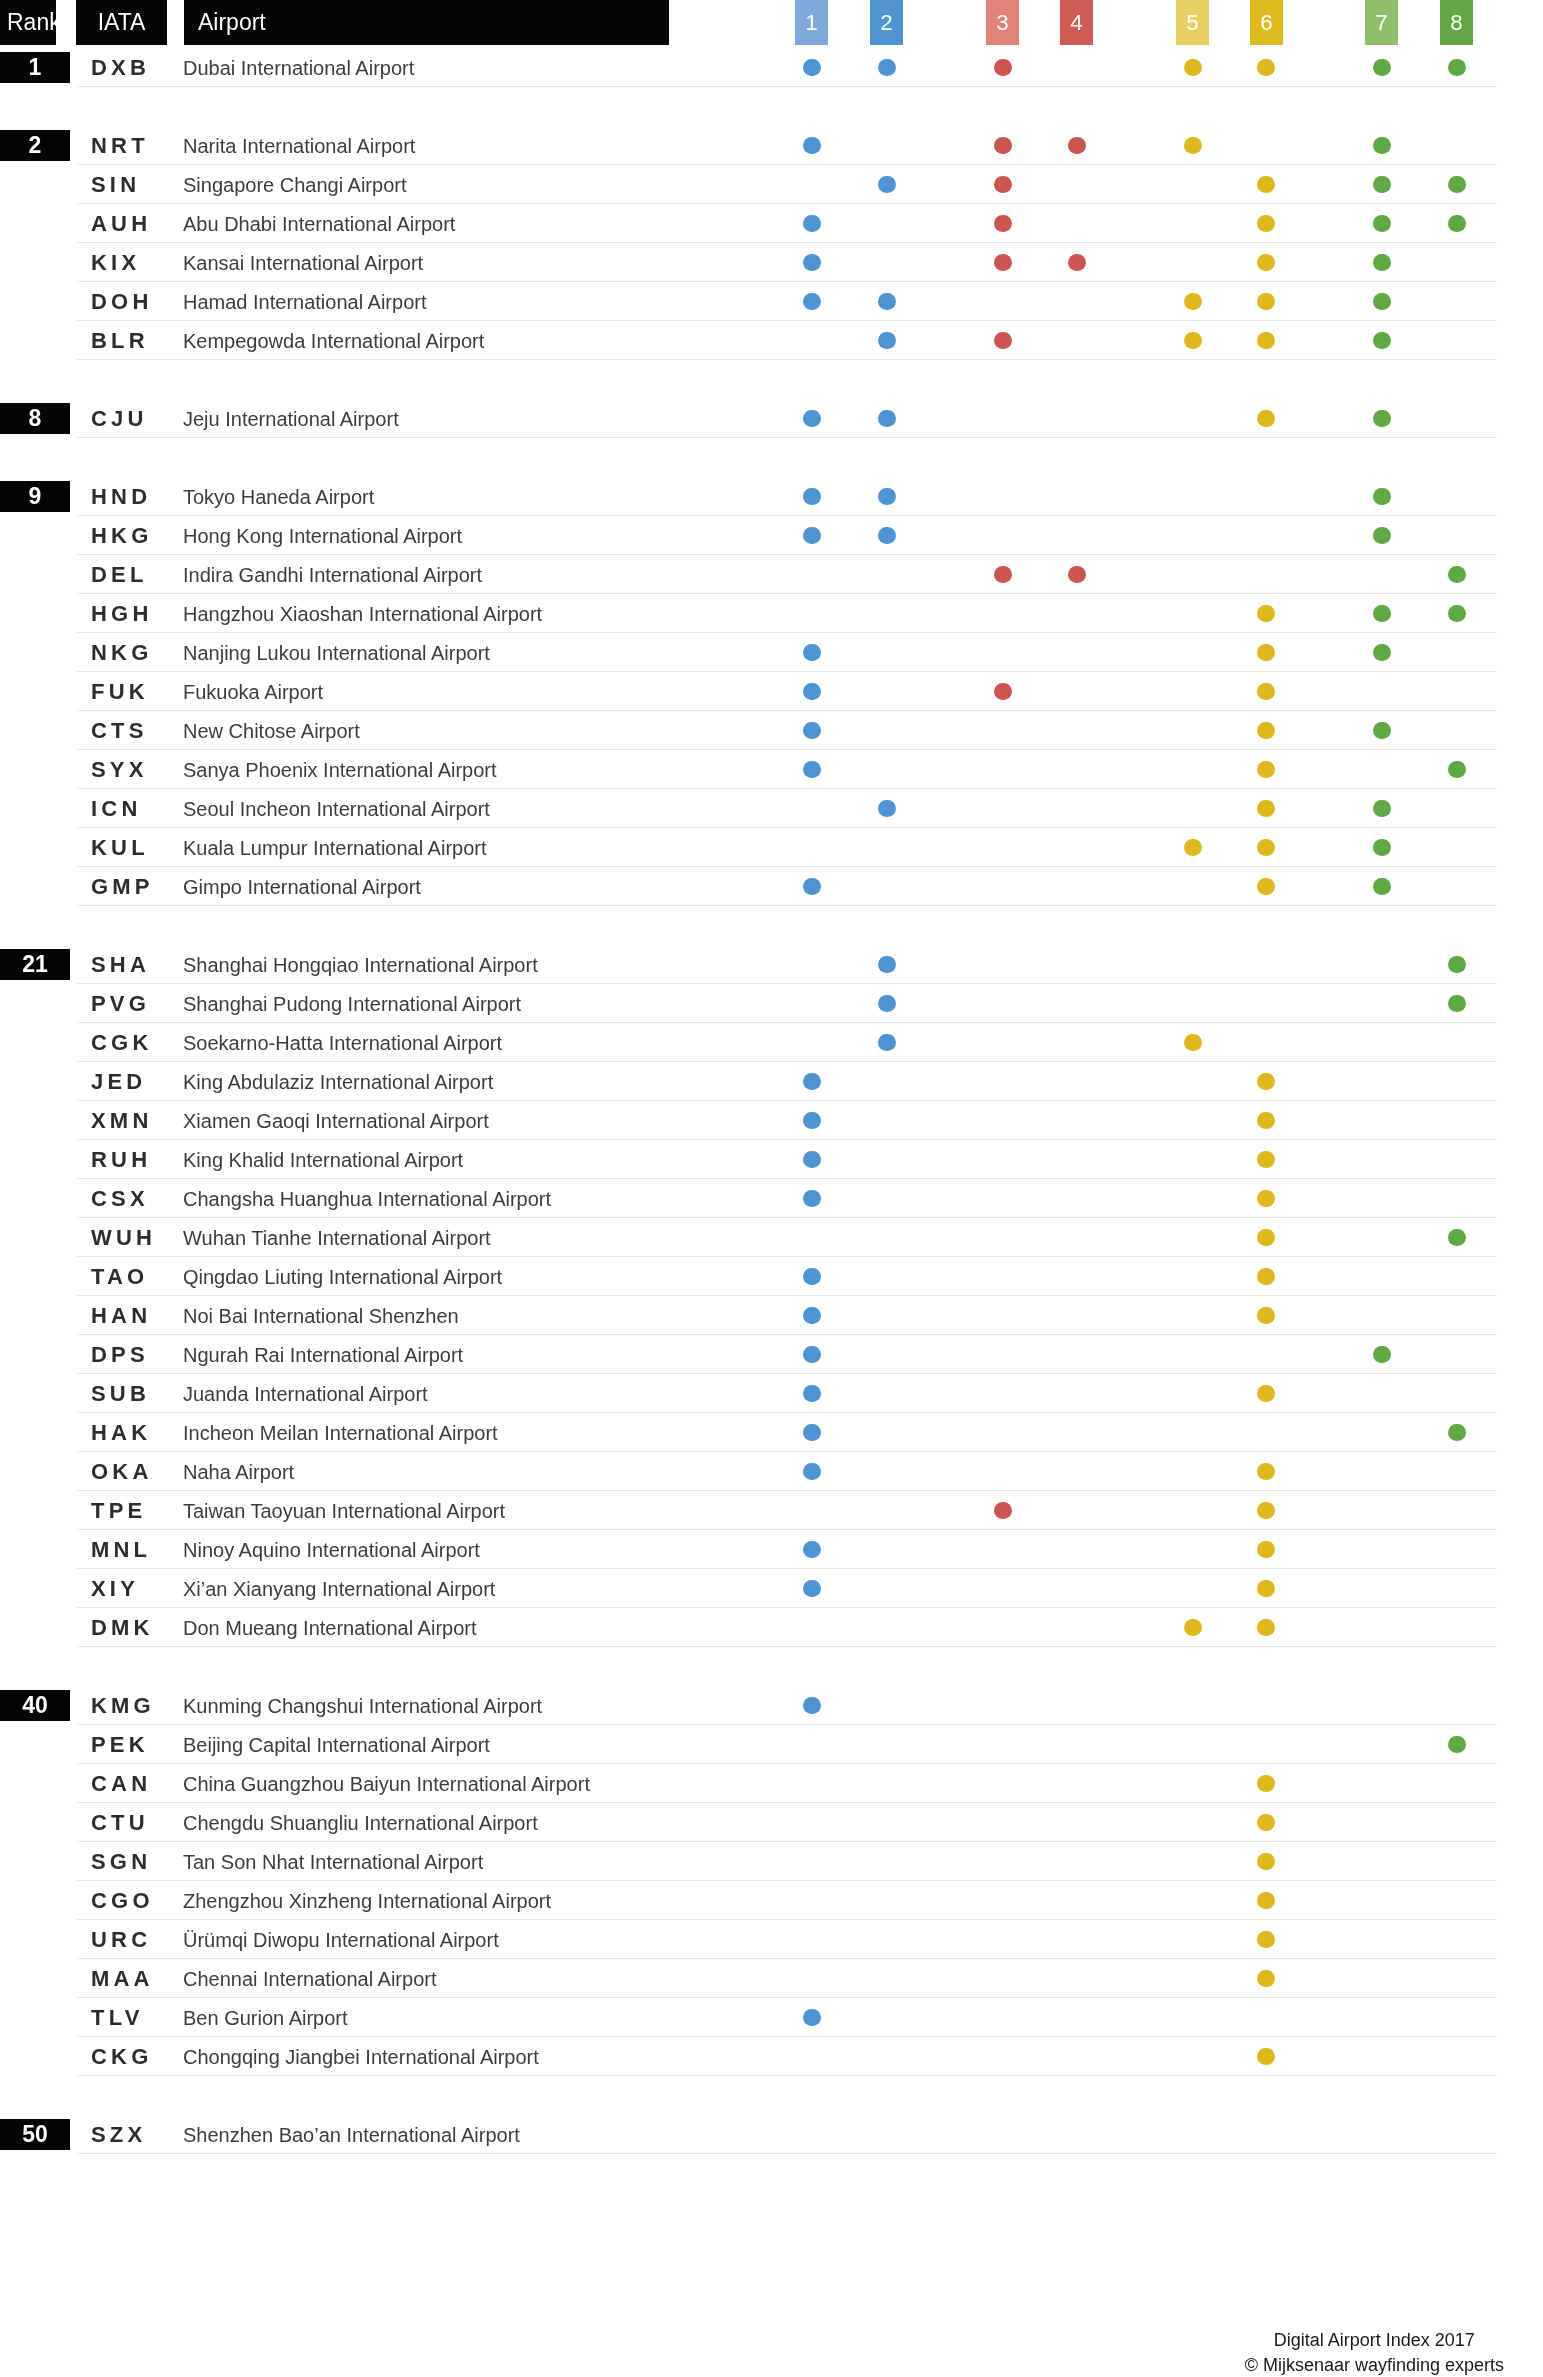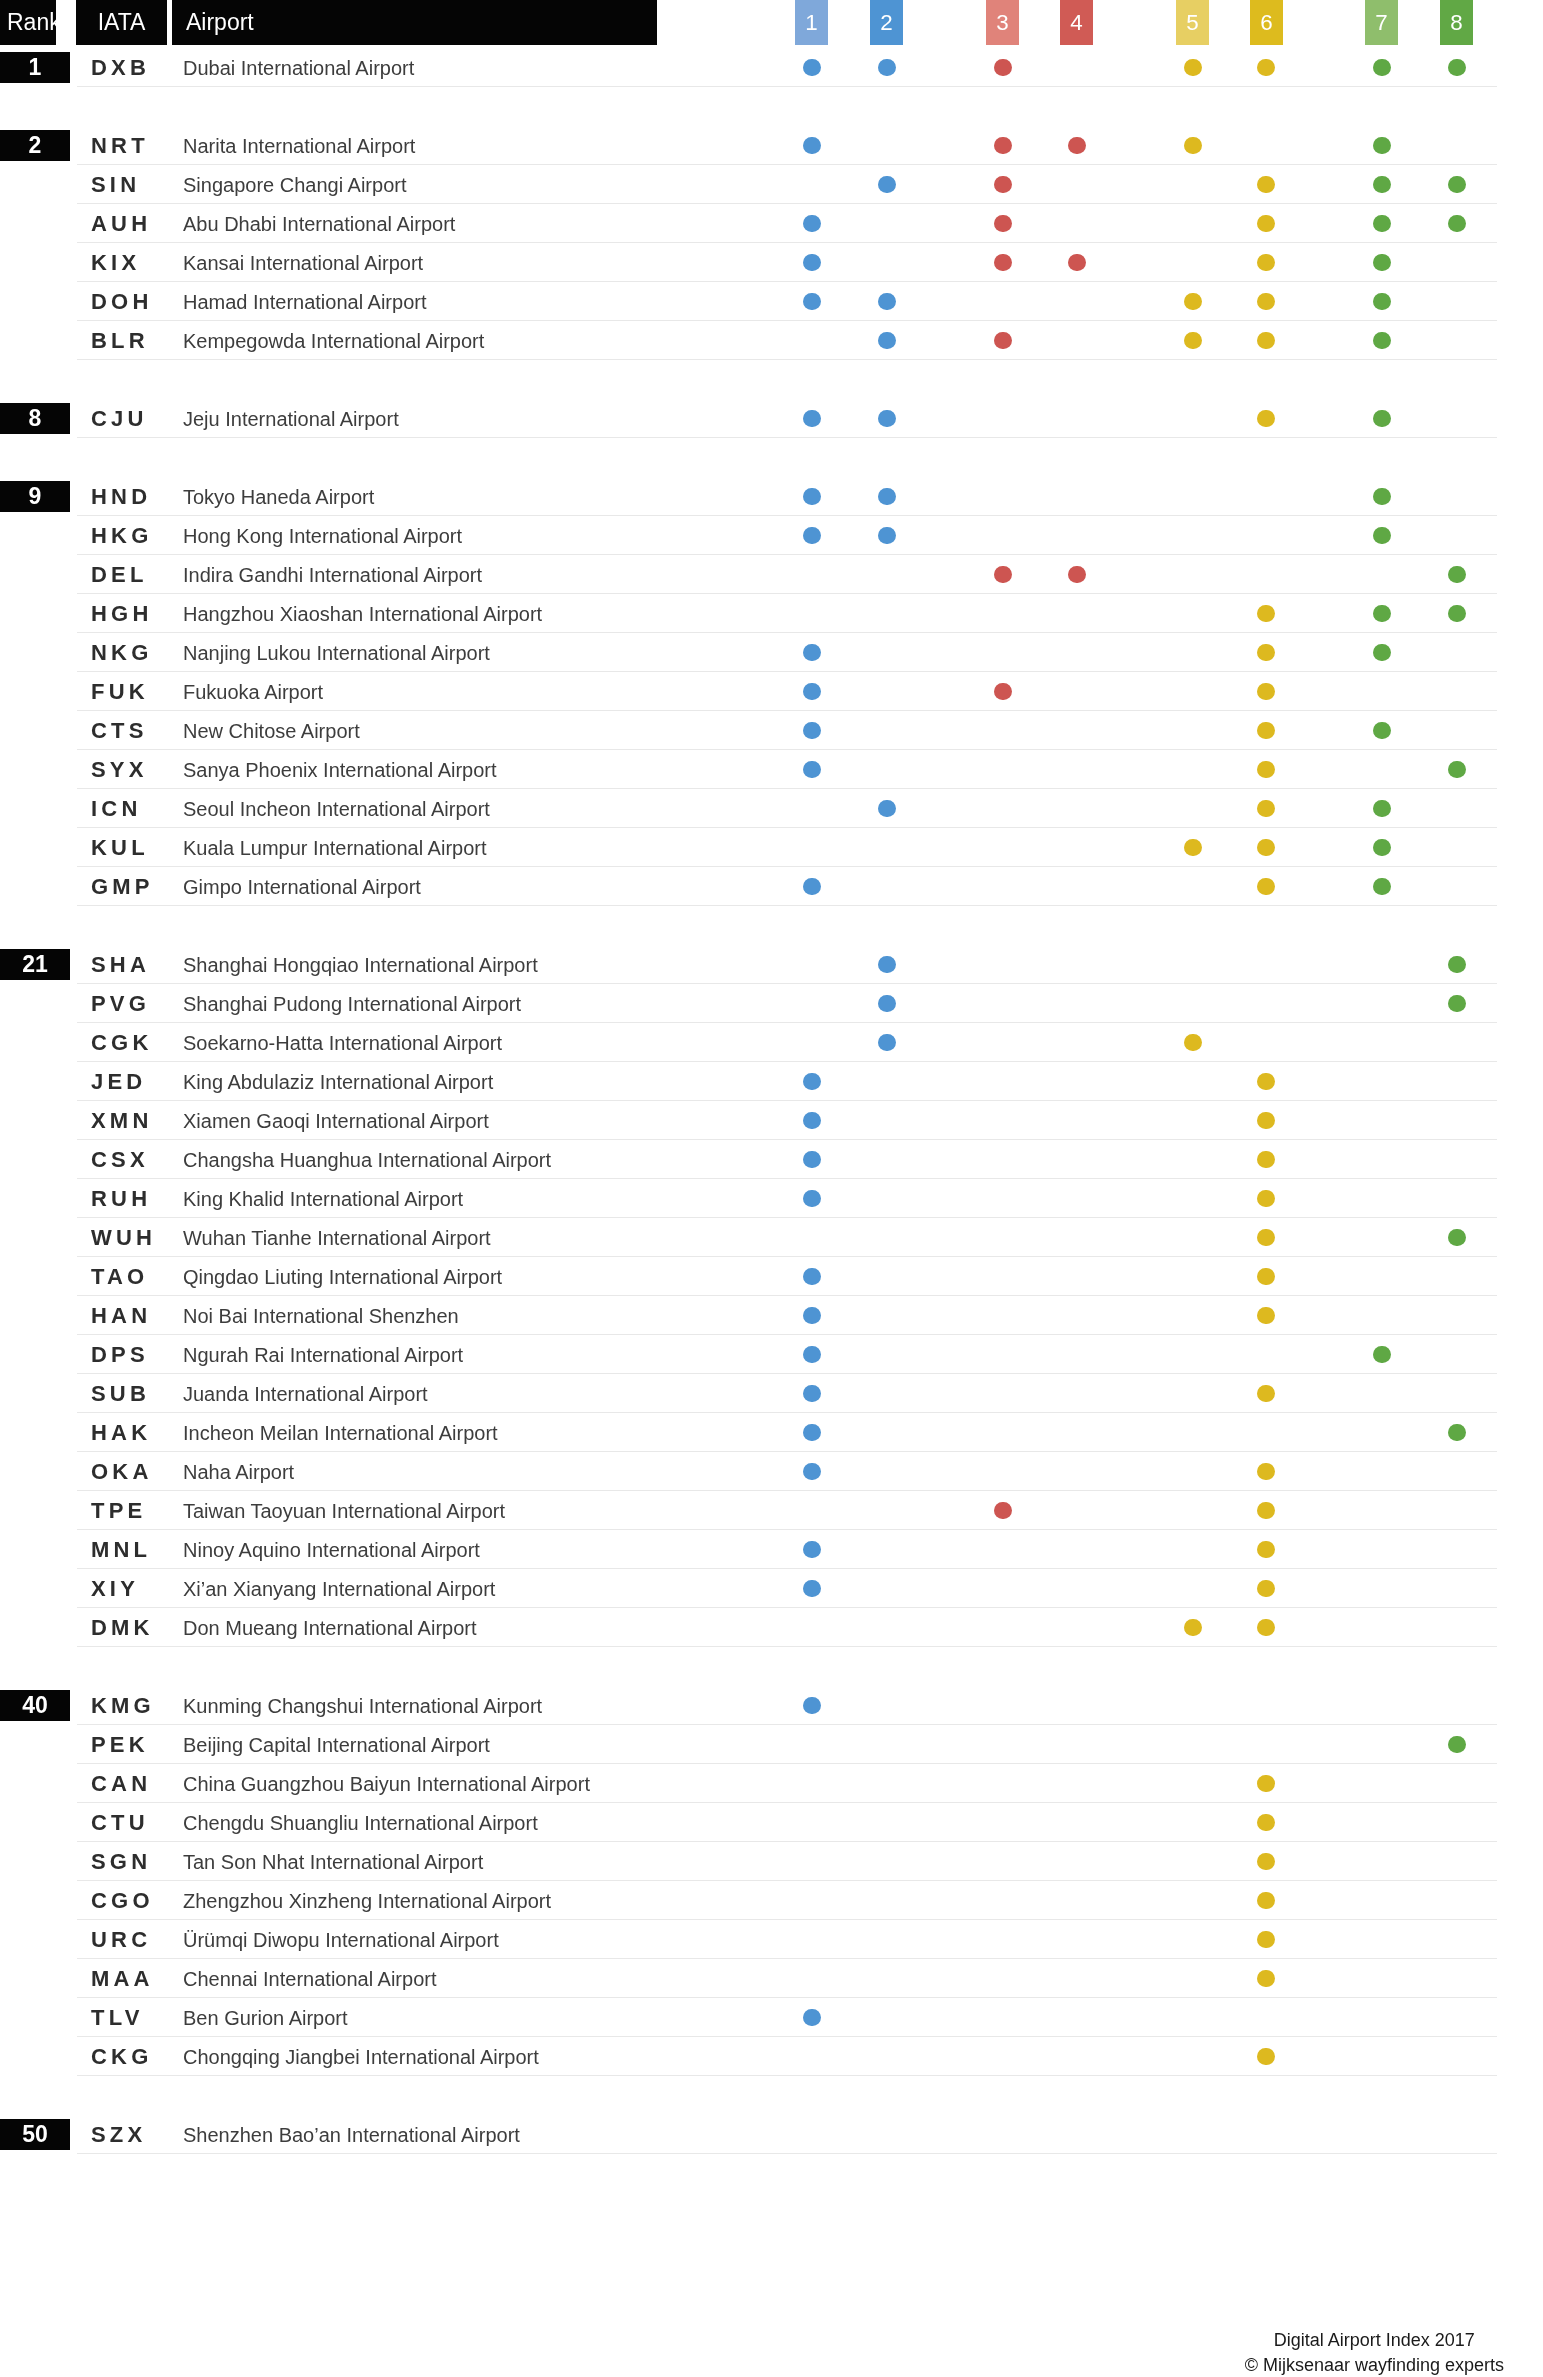--- a/index.html
+++ b/index.html
@@ -5,21 +5,21 @@
   html,body{margin:0;padding:0;background:#ffffff;}
   body{width:1544px;height:2377px;position:relative;overflow:hidden;
        font-family:"Liberation Sans",sans-serif;}
   .page{position:absolute;inset:0;}
 
   
   .hbox{position:absolute;top:0;height:45px;background:#050505;color:#ffffff;
         font-size:23px;display:flex;align-items:center;box-sizing:border-box;}
   .rank-h{left:0;width:56px;padding-left:7px;}
   .iata-h{left:76px;width:91px;justify-content:center;}
-  .airport-h{left:172px;width:485px;padding-left:14px;}
+  .airport-h{left:184px;width:485px;padding-left:14px;}
 
   .colhead{position:absolute;top:0;width:33px;height:45px;color:#ffffff;
            font-size:22.4px;display:flex;align-items:center;justify-content:center;}
 
   
   #rows{position:absolute;top:48px;left:0;right:0;}
   .row{position:relative;height:39px;}
   .spacer{height:39px;}
   .sep{position:absolute;left:77px;right:47px;bottom:0;height:1.4px;background:#e8e8e8;}
   .badge{position:absolute;left:0;top:4.2px;width:70px;height:31px;background:#050505;
@@ -283,30 +283,30 @@
       <div class="row">
 
     <div class="iata">XMN</div>
     <div class="name">Xiamen Gaoqi International Airport</div>
     <div class="sep"></div>
   <div class="dot" style="left: 803px; background: rgb(78, 148, 211);"></div>
         <div class="dot" style="left: 1257px; background: rgb(221, 185, 31);"></div>
       </div>
       <div class="row">
 
+    <div class="iata">RUH</div>
+    <div class="name">King Khalid International Airport</div>
+    <div class="sep"></div>
+  <div class="dot" style="left: 803px; background: rgb(78, 148, 211);"></div>
+        <div class="dot" style="left: 1257px; background: rgb(221, 185, 31);"></div>
+      </div>
+      <div class="row">
+
     <div class="iata">CSX</div>
     <div class="name">Changsha Huanghua International Airport</div>
-    <div class="sep"></div>
-  <div class="dot" style="left: 803px; background: rgb(78, 148, 211);"></div>
-        <div class="dot" style="left: 1257px; background: rgb(221, 185, 31);"></div>
-      </div>
-      <div class="row">
-
-    <div class="iata">RUH</div>
-    <div class="name">King Khalid International Airport</div>
     <div class="sep"></div>
   <div class="dot" style="left: 803px; background: rgb(78, 148, 211);"></div>
         <div class="dot" style="left: 1257px; background: rgb(221, 185, 31);"></div>
       </div>
       <div class="row">
 
     <div class="iata">WUH</div>
     <div class="name">Wuhan Tianhe International Airport</div>
     <div class="sep"></div>
   <div class="dot" style="left: 1257px; background: rgb(221, 185, 31);"></div>

